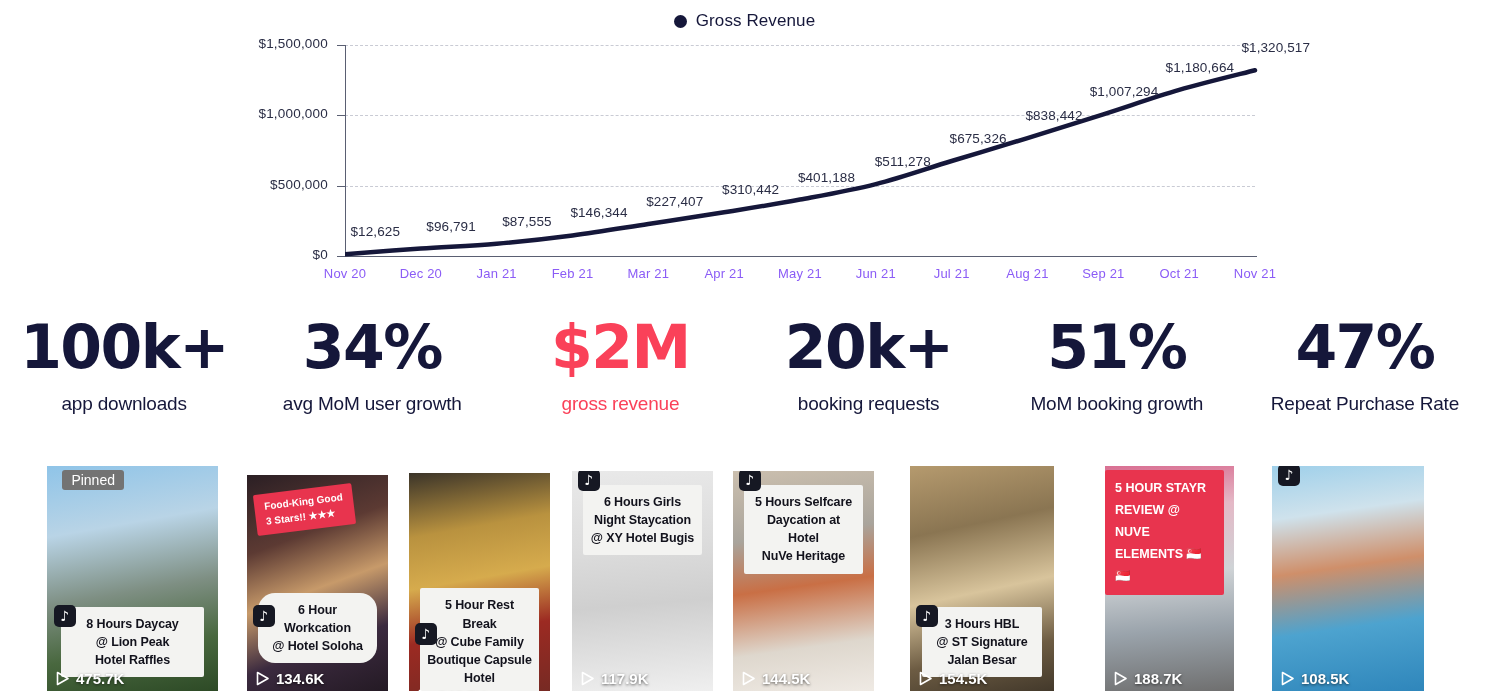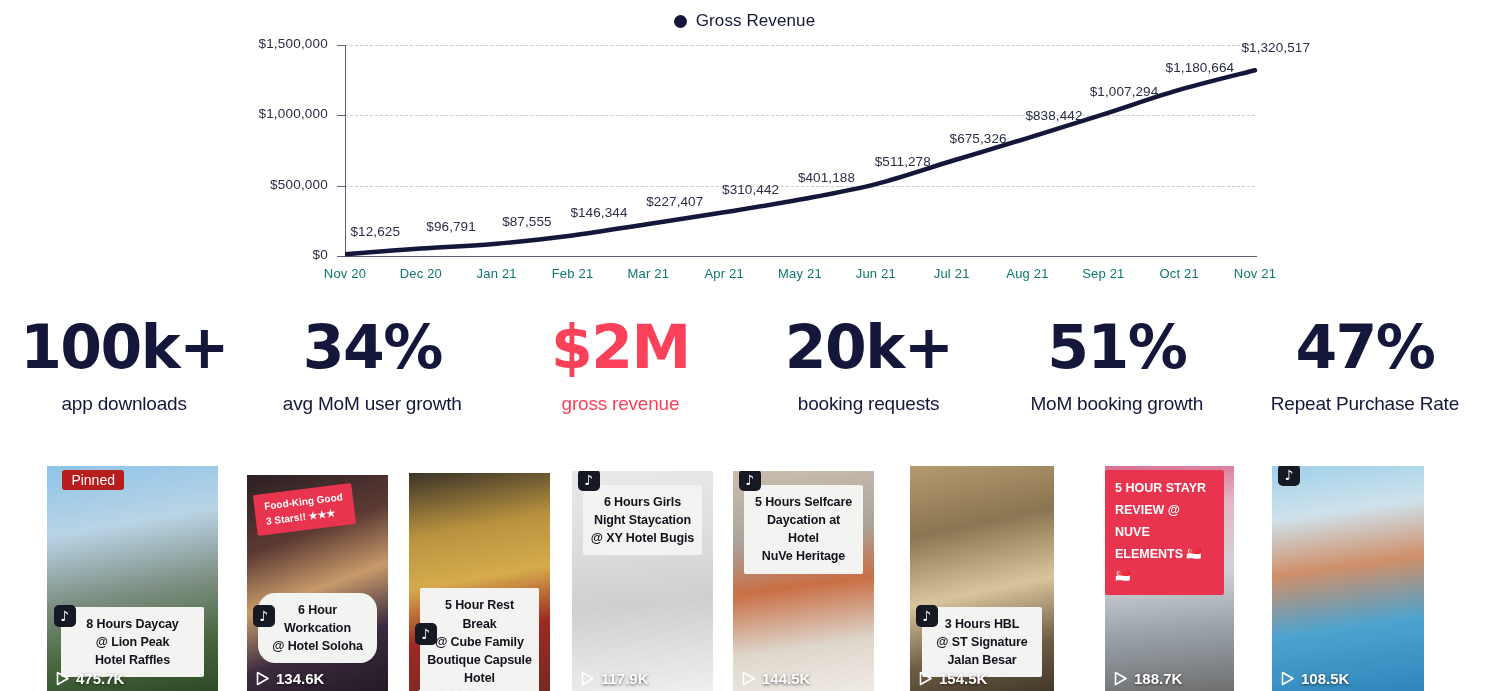--- a/index.html
+++ b/index.html
@@ -22,21 +22,21 @@
   .gridline { position:absolute; left:0; width:910px; height:0;
               border-top:1.5px dashed #c9cbd4; }
   .axis-y { position:absolute; left:345px; top:45px; width:0; height:212px;
             border-left:1.6px solid #5a5f72; }
   .axis-x { position:absolute; left:345px; top:256px; width:912px; height:0;
             border-top:1.6px solid #5a5f72; }
   .tick-y { position:absolute; left:337px; width:9px; height:0; border-top:1.6px solid #5a5f72; }
   .ylabel { position:absolute; text-align:right; width:170px; left:158px;
             font-size:13.5px; color:#2a2d45; letter-spacing:.2px; }
   .xlabel { position:absolute; top:266px; width:84px; text-align:center;
-            font-size:13px; color:#0f766e; letter-spacing:.2px; }
+            font-size:13px; color:#8b5cf6; letter-spacing:.2px; }
   .dlabel { position:absolute; width:110px; text-align:right;
             font-size:13.5px; color:#2a2d45; letter-spacing:.1px; white-space:nowrap; }
   .spark { position:absolute; left:345px; top:40px; }
 
   
   .kpis { position:absolute; left:0; top:316px; width:1489px; height:120px;
           display:flex; }
   .kpi { flex:1; display:flex; flex-direction:column; align-items:center;
          justify-content:flex-start; }
   .kpi-value { font-size:60px; font-weight:800; color:#15173a;
@@ -65,21 +65,21 @@
     position:absolute; left:8px; bottom:4px; z-index:5;
     color:#fff; font-size:15px; font-weight:600;
     display:flex; align-items:center; gap:6px;
     text-shadow:0 1px 3px rgba(0,0,0,.6);
   }
   .play-ic { position:relative; width:15px; height:15px; }
   .play-ic svg { position:absolute; left:0; top:0; }
 
   .badge-pinned {
     position:absolute; left:9%; top:4px; z-index:6;
-    background:#b91c1c; color:#fff; font-size:14px; font-weight:500;
+    background:#737373; color:#fff; font-size:14px; font-weight:500;
     padding:2px 9px; border-radius:3px;
   }
   .sticker-red {
     position:absolute; z-index:6; background:#e8344e; color:#fff;
     font-weight:700; border-radius:2px; text-align:left;
   }
 
   
   .ph1 { background:linear-gradient(170deg,#8fc4e8 0%,#b9d4e6 28%,#7e8f83 55%,#49683f 78%,#2d4a26 100%); }
   .ph2 { background:linear-gradient(160deg,#2b1f24 0%,#5c3a33 30%,#c79a6a 52%,#3b2a3f 75%,#241a24 100%); }

